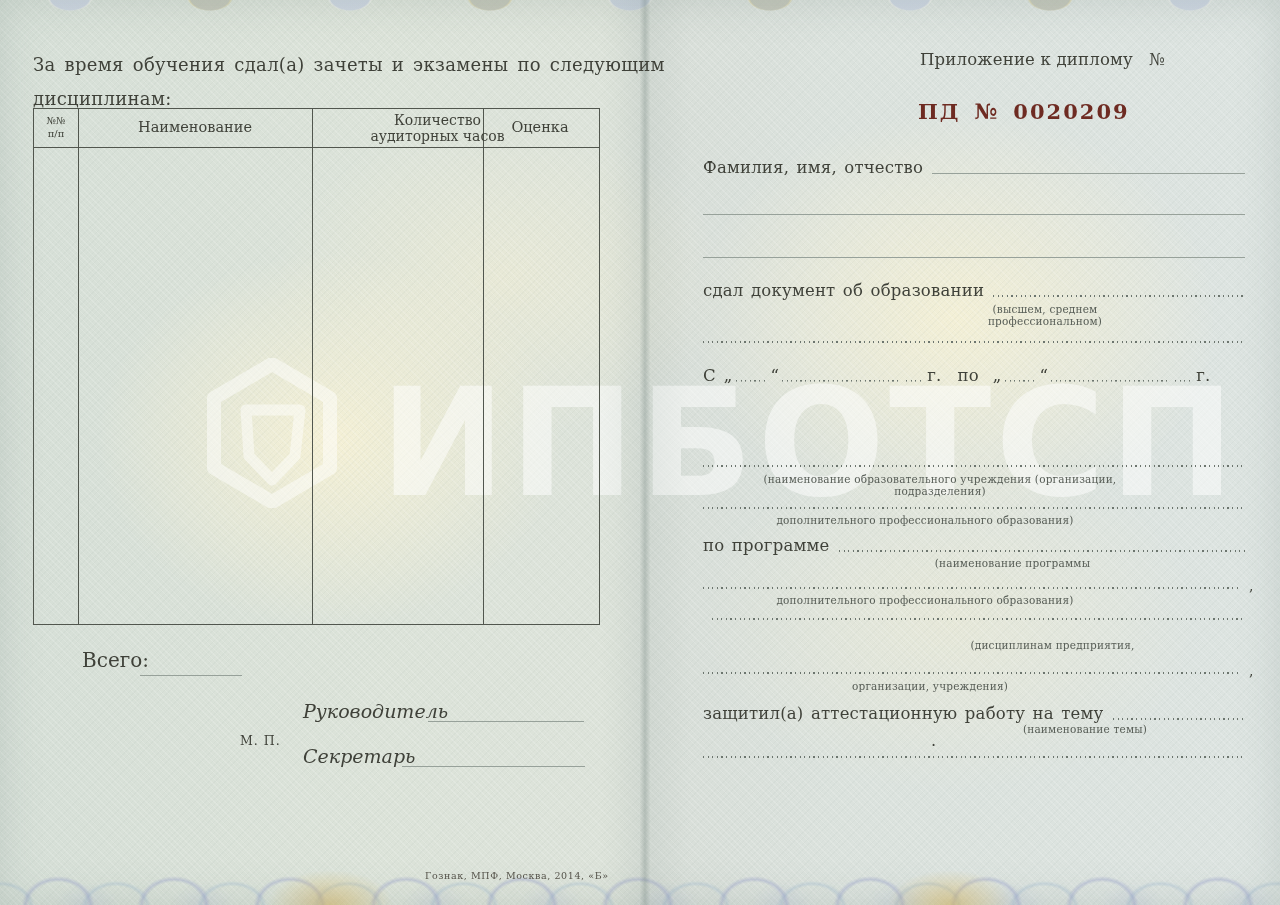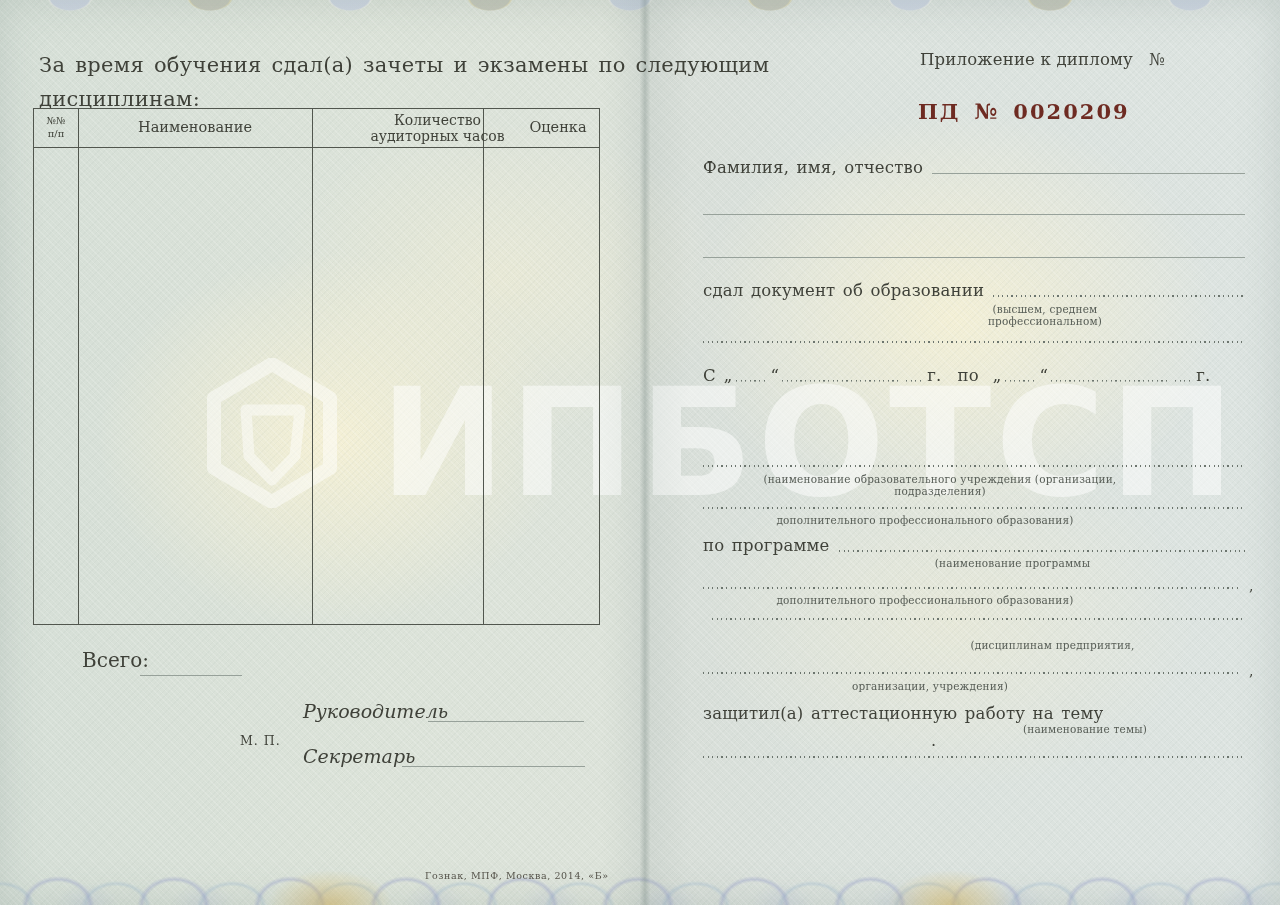--- a/index.html
+++ b/index.html
@@ -51,21 +51,21 @@
   .lbl{position:absolute;z-index:6;white-space:nowrap;}
   .rp-row{position:absolute;left:703px;right:35px;z-index:6;display:flex;align-items:baseline;
     font-size:16.5px;letter-spacing:0.2px;word-spacing:2px;white-space:nowrap;}
   .rp-row .leader{flex:1;align-self:flex-end;height:1.6px;margin:0 0 3px 9px;
     background:repeating-linear-gradient(90deg,#6c756e 0 1.2px, rgba(0,0,0,0) 1.2px 4.6px);}
   .rp-row .leader-solid{flex:1;align-self:flex-end;height:1px;margin:0 0 3px 9px;background:#97a19a;}
   .seg{display:inline-block;height:13px;align-self:flex-end;margin:0 3px 3px 3px;
     background:repeating-linear-gradient(90deg,#6c756e 0 1.2px, rgba(0,0,0,0) 1.2px 4.6px) bottom/100% 1.6px no-repeat;}
   .w30{width:32px}.w120{width:118px}.w16{width:18px}
   
-  .intro{position:absolute;left:39px;top:48px;z-index:6;font-size:21px;letter-spacing:0.3px;word-spacing:3px;line-height:34px;}
+  .intro{position:absolute;left:33px;top:48px;z-index:6;font-size:18px;letter-spacing:0.3px;word-spacing:3px;line-height:34px;}
   .table{position:absolute;left:33px;top:108px;width:565px;height:515px;z-index:6;
     border:1.4px solid #51564e;}
   .table .hline{position:absolute;left:0;right:0;top:38px;height:1.3px;background:#51564e;}
   .table .vline{position:absolute;top:0;bottom:0;width:1.3px;background:#51564e;}
   .table .th{position:absolute;z-index:6;text-align:center;color:#3f4139;}
   .sig-label{font-style:italic;font-size:19px;}
   .imprint{position:absolute;left:425px;top:870px;z-index:6;font-size:9.5px;color:#55534a;letter-spacing:0.6px;}
   .serial{position:absolute;left:918px;top:99px;z-index:6;font-size:21px;font-weight:600;
     letter-spacing:2px;color:#6e2b22;white-space:nowrap;}
   .serial span{margin-right:14px;}
@@ -108,21 +108,21 @@
     <div class="vline" style="left:449px;"></div>
     <div class="th" style="left:0;width:44px;top:5px;font-size:10px;line-height:13px;">
       <div>№№</div>
       <div>п/п</div>
     </div>
     <div class="th" style="left:44px;width:234px;top:10px;font-size:14.5px;">Наименование</div>
     <div class="th" style="left:278px;width:171px;top:3px;font-size:14px;line-height:16px;margin-left:40px;">
       <div>Количество</div>
       <div>аудиторных часов</div>
     </div>
-    <div class="th" style="left:467px;width:114px;top:10px;font-size:14.5px;">Оценка</div>
+    <div class="th" style="left:449px;width:114px;top:10px;font-size:14.5px;">Оценка</div>
   </div>
 
   <div class="lbl" style="left:82px;top:648px;font-size:20px;">Всего:</div>
   <div class="solidline" style="left:140px;top:675px;width:102px;"></div>
 
   <div class="lbl sig-label" style="left:303px;top:700px;">Руководитель</div>
   <div class="solidline" style="left:428px;top:721px;width:156px;"></div>
 
   <div class="lbl" style="left:240px;top:733px;font-size:12.5px;letter-spacing:1px;">М. П.</div>
 
@@ -187,20 +187,20 @@
   <div class="caption" style="left:770px;top:594px;width:310px;">дополнительного профессионального образования)</div>
 
   <div class="rp-row" style="top:618px;">
     <span class="leader"></span>
   </div>
   <div class="caption" style="left:955px;top:639px;width:195px;">(дисциплинам предприятия,</div>
   <div class="dotline" style="left:703px;right:40px;top:672px;"></div>
   <div class="lbl" style="left:1249px;top:663px;font-size:14px;">,</div>
   <div class="caption" style="left:830px;top:680px;width:200px;">организации, учреждения)</div>
 
-  <div class="rp-row" style="top:704px;flex-direction:column;">
+  <div class="rp-row" style="top:704px;">
     <span>защитил(а) аттестационную работу на тему</span>
     <span class="leader"></span>
   </div>
   <div class="caption" style="left:985px;top:723px;width:200px;">(наименование темы)</div>
   <div class="dot-mark">.</div>
   <div class="dotline" style="left:703px;right:35px;top:756px;"></div>
 </div>
 
 </body></html>

